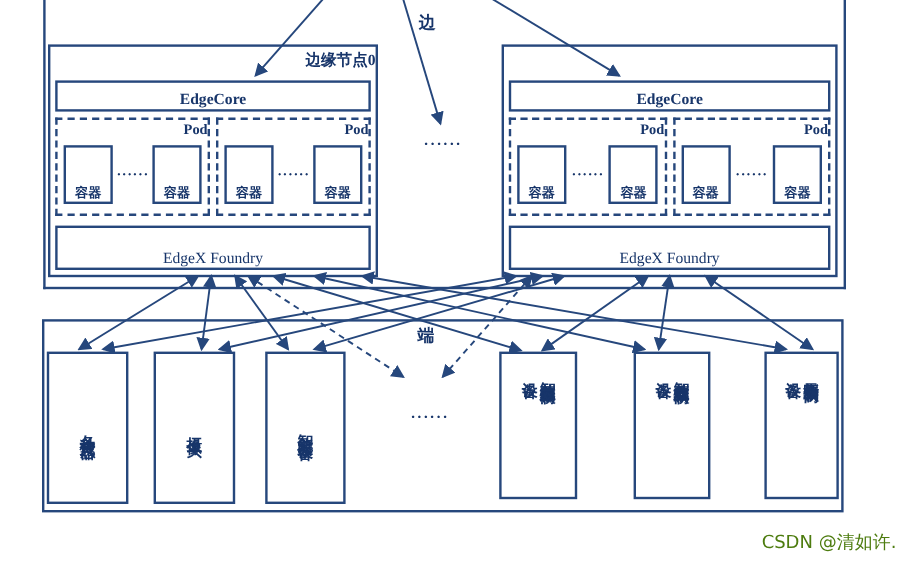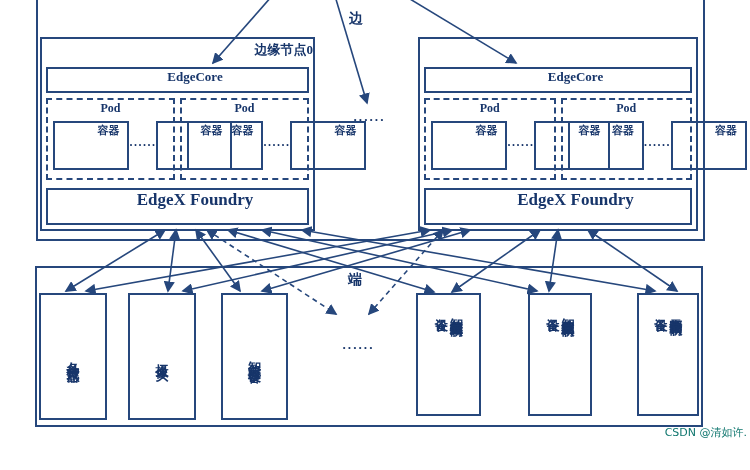--- a/index.html
+++ b/index.html
@@ -3,58 +3,58 @@
 <meta charset="utf-8">
 <style>
   html,body{margin:0;padding:0;}
   body{
     width:750px;height:470px;position:relative;overflow:hidden;
     background:#ffffff;
     font-family:"Liberation Serif","DejaVu Serif",serif;
     color:#17356a;
   }
   .abs{position:absolute;}
-  .center{display:flex;align-items:flex-start;justify-content:center;padding-left:35px;}
+  .center{display:flex;align-items:flex-end;justify-content:center;}
 
   
   .edge-layer{
     left:36px;top:0;width:665px;height:239px;
     border-left:2px solid #26477c;border-right:2px solid #26477c;border-bottom:2px solid #26477c;
   }
 
   
   .edge-node{top:37px;height:190px;border:2px solid #26477c;background:transparent;}
   .edge-node.n0{left:40px;width:271px;}
   .edge-node.nn{left:418px;width:276px;}
   .node-title{position:absolute;top:2px;left:0;right:0;text-align:right;font-size:13px;font-weight:bold;}
   .node-title .italic{font-style:italic;}
   .edgecore{position:absolute;left:4px;right:4px;top:28px;height:22px;border:2px solid #26477c;font-size:13px;font-weight:bold;}
   .pods{position:absolute;left:4px;right:4px;top:59px;height:82px;display:flex;gap:5px;}
   .pod{flex:1;border:2px dashed #26477c;display:flex;flex-direction:column;min-width:0;}
-  .pod-label{text-align:center;padding-top:1px;font-size:12px;font-weight:bold;flex:none;}
+  .pod-label{text-align:right;padding-top:1px;font-size:12px;font-weight:bold;flex:none;}
   .pod-row{flex:1;display:flex;align-items:center;justify-content:space-between;padding:0 5px 4px 5px;}
   .cbox{width:37px;height:45px;border:2px solid #26477c;flex:none;font-size:11px;font-weight:bold;}
   .dots{font-size:12px;font-weight:bold;letter-spacing:0.5px;white-space:nowrap;}
-  .edgex{position:absolute;left:4px;right:4px;top:149px;height:33px;border:2px solid #26477c;font-size:17px;font-weight:bold;}
+  .edgex{position:absolute;left:4px;right:4px;top:149px;height:33px;border:2px solid #26477c;font-size:13px;font-weight:normal;}
 
   
   .device-layer{left:35px;top:266px;width:664px;height:157px;border:2px solid #26477c;}
   .devbox{top:293px;height:123px;border:2px solid #26477c;background:#fff;}
   .devbox .vcol{writing-mode:vertical-rl;text-orientation:upright;font-size:13px;font-weight:bold;letter-spacing:2px;line-height:15px;}
   .devbox.one{display:flex;align-items:center;justify-content:center;}
   .devbox.two{display:flex;flex-direction:row-reverse;justify-content:center;align-items:flex-start;gap:1px;padding-top:13px;box-sizing:border-box;}
   .devbox.two .vcol{letter-spacing:1px;line-height:14px;}
 
   .side-label{font-size:14px;font-weight:bold;}
   .ellipsis{font-size:13px;font-weight:bold;letter-spacing:1px;text-align:center;}
 
   svg.arrows{position:absolute;left:0;top:0;pointer-events:none;}
   .watermark{
-    right:3px;top:425px;font-family:"DejaVu Sans","Liberation Sans",sans-serif;
-    font-size:11px;color:#0f766e;
+    right:3px;top:443px;font-family:"DejaVu Sans","Liberation Sans",sans-serif;
+    font-size:15px;color:#4d7c0f;
   }
 </style>
 </head>
 <body>
 
 <div class="abs edge-layer"></div>
 
 <div class="abs side-label" style="left:349px;top:10px;">边</div>
 
 <div class="abs ellipsis" style="left:350px;top:112px;width:38px;">······</div>

